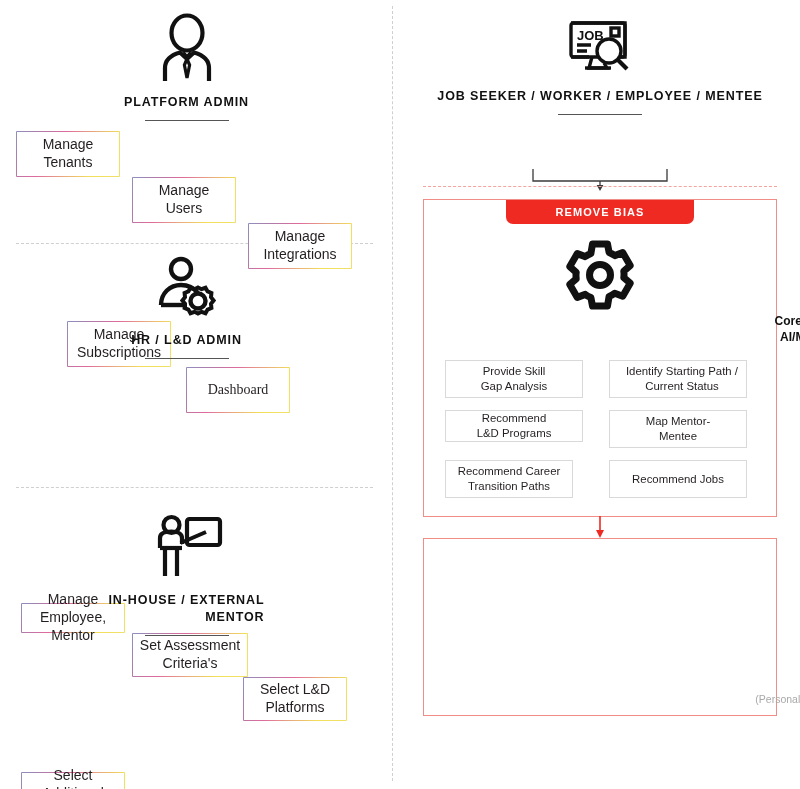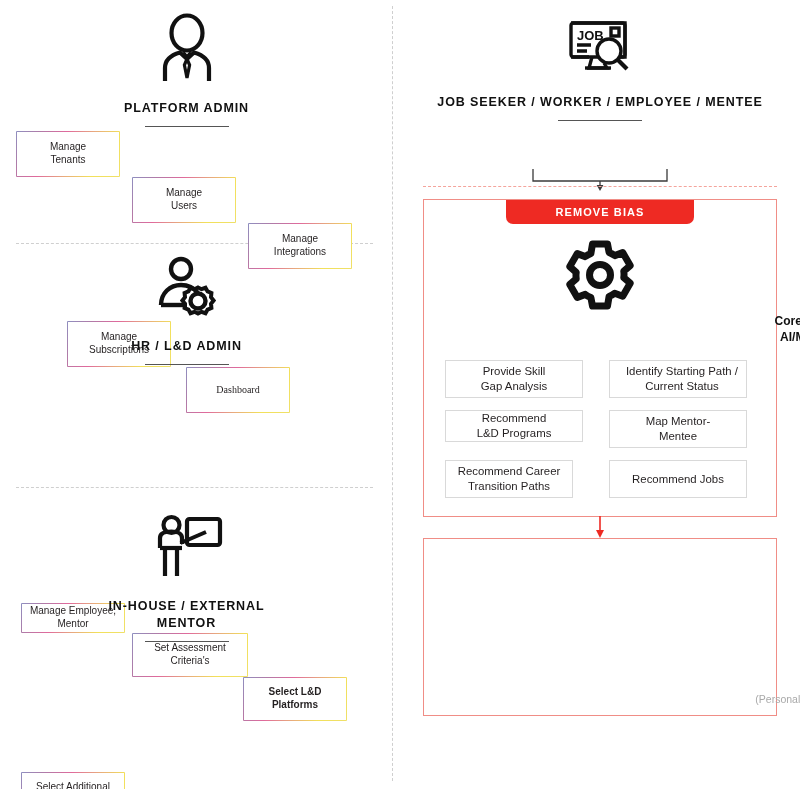--- a/index.html
+++ b/index.html
@@ -25,33 +25,33 @@
   }
   .h-divider.d1{top:243px;}
   .h-divider.d2{top:487px;}
 
   
   .sect{position:absolute;}
   .sect-head{display:flex;flex-direction:column;align-items:center;}
   .icon-wrap{display:flex;align-items:center;justify-content:center;}
   .sect-title{
     font-weight:bold;font-size:12.5px;letter-spacing:.9px;
-    text-align:center;line-height:1.35;margin-top:18px;color:#111;
+    text-align:right;line-height:1.35;margin-top:12px;color:#111;
   }
   .rule{
     width:84px;height:0;border-top:1.6px solid #555;margin:9px auto 0;
   }
 
   
   .card{
     position:relative;
     box-sizing:border-box;
     display:flex;align-items:center;justify-content:center;
     text-align:center;
-    font-size:10px;line-height:1.28;
+    font-size:14px;line-height:1.28;
     color:#231f20;
     background:#fff;
     padding:5px 6px;
     border:1.4px solid transparent;
     border-radius:1px;
     background-image:linear-gradient(#fff,#fff),
       linear-gradient(135deg,#e0609b 0%,#efd84f 32%,#f0cf58 48%,#d87f9f 70%,#7f86bd 100%);
     background-origin:border-box;
     background-clip:padding-box, border-box;
   }
@@ -139,21 +139,21 @@
       </div>
       <div class="sect-title">HR / L&amp;D ADMIN</div>
       <div class="rule"></div>
     </div>
   </div>
 
   <div class="card g1" style="left: 21px; top: 373px; width: 104px; height: 30px; white-space: pre-line;">Manage Employee,
 Mentor</div>
   <div class="card g1" style="left: 132px; top: 373px; width: 116px; height: 44px; white-space: pre-line;">Set Assessment
 Criteria's</div>
-  <div class="card g1" style="left: 243px; top: 373px; width: 104px; height: 44px; white-space: pre-line; font-weight: bold;">Select L&amp;D
+  <div class="card g1" style="left: 243px; top: 373px; width: 104px; height: 44px; white-space: pre-line;">Select L&amp;D
 Platforms</div>
   <div class="card g1" style="left: 21px; top: 424px; width: 104px; height: 44px; white-space: pre-line;">Select Additional
 Support</div>
 
   <div class="sect" style="left:0;top:514px;width:373px;">
     <div class="sect-head">
       <div class="icon-wrap">
         <svg width="72" height="66" viewBox="0 0 72 66" fill="none" stroke="#111" stroke-width="4.2">
           <circle cx="20.5" cy="11" r="8"></circle>
           <path d="M9 34 V24 C9 20 13 17.5 20.5 17.5 C27 17.5 31 20 31 24 L31 30"></path>

